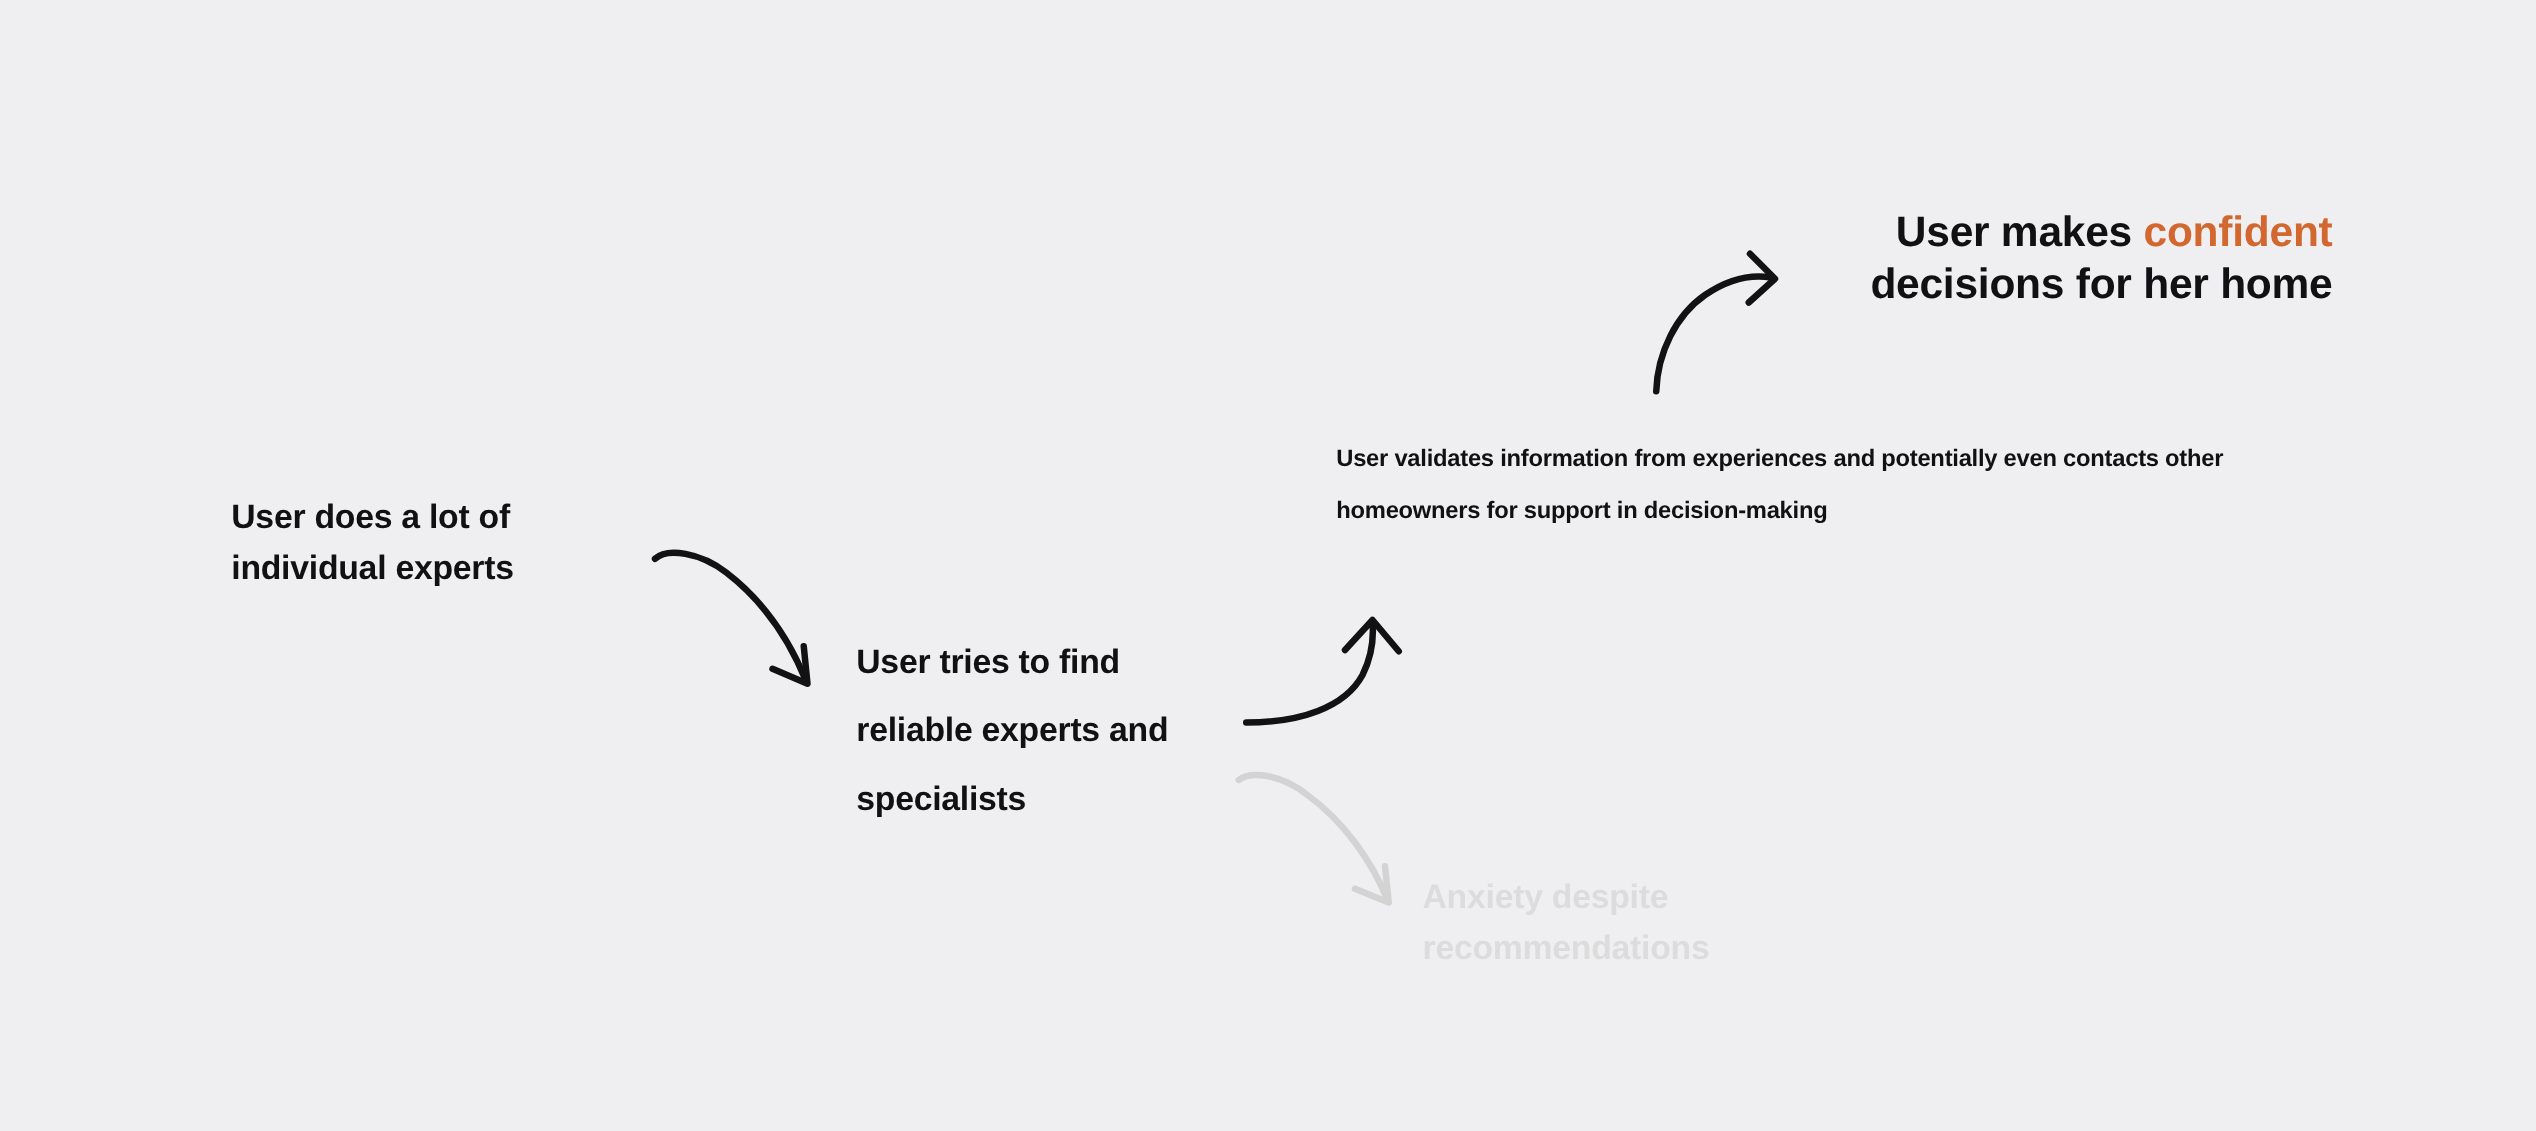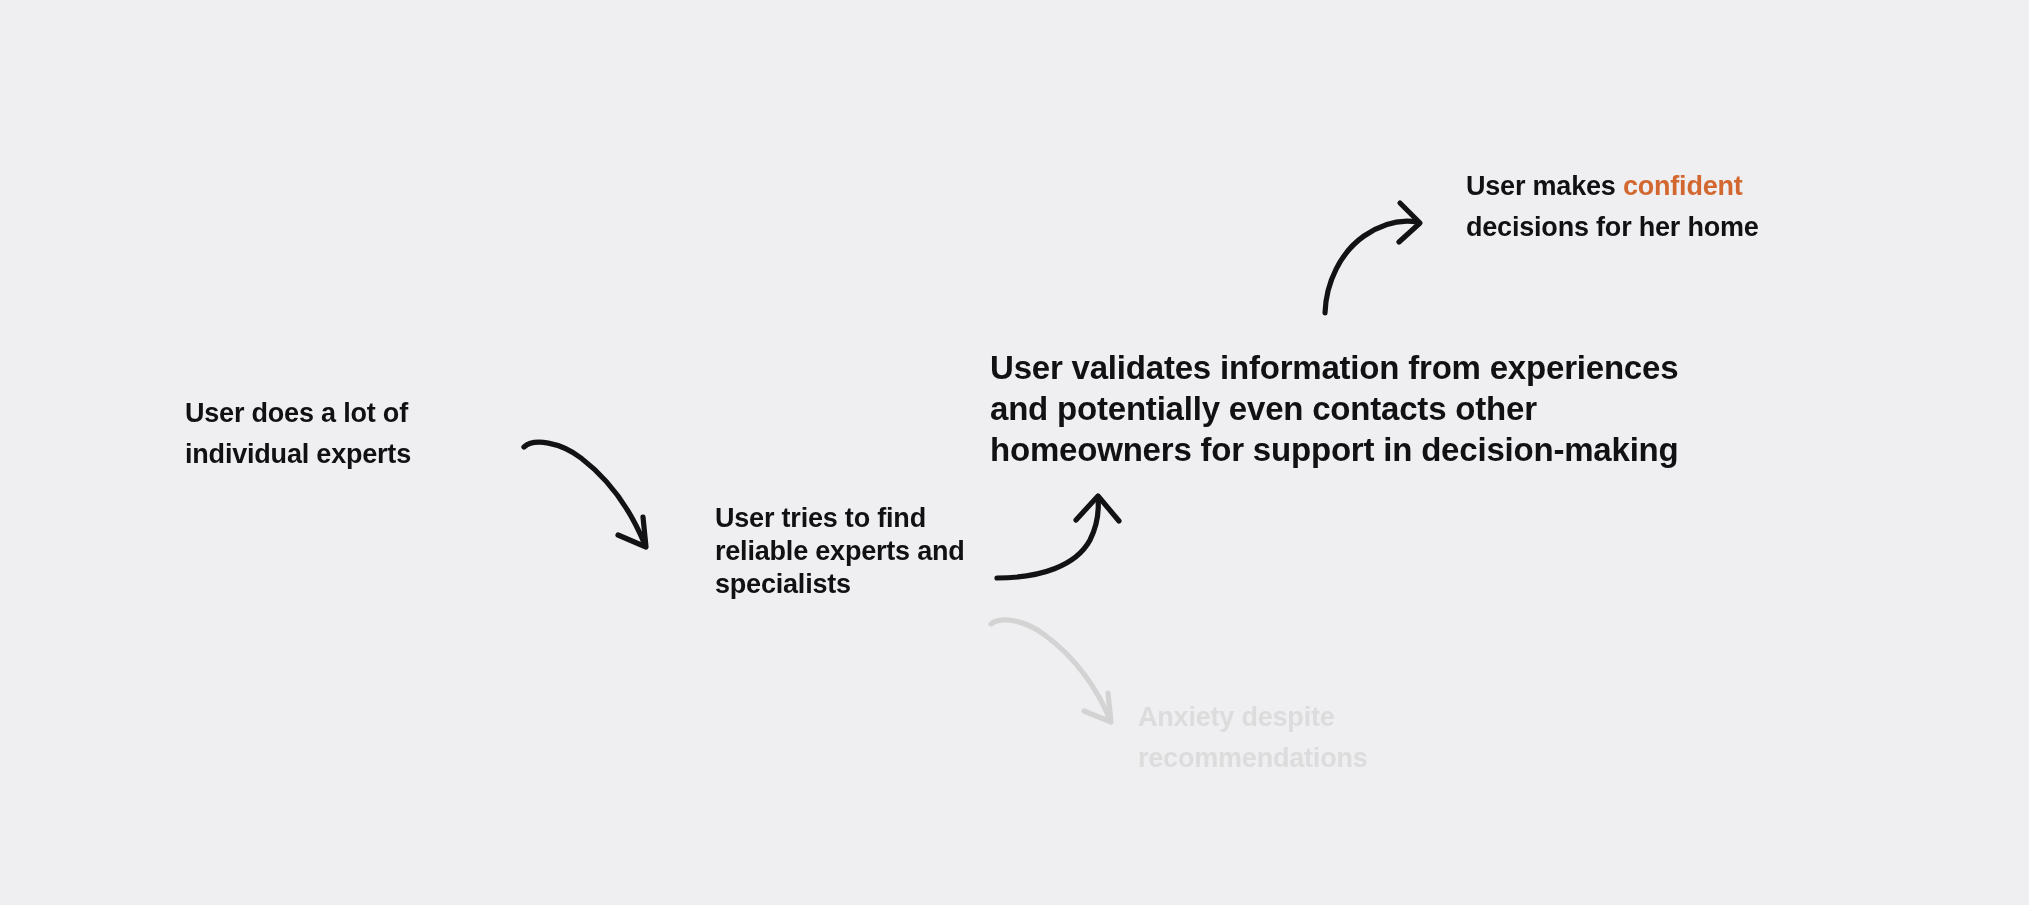--- a/index.html
+++ b/index.html
@@ -31,38 +31,38 @@
     width: 330px;
     font-size: 27px;
     line-height: 41px;
   }
   
   #node-experts {
     left: 685px;
     top: 502px;
     width: 310px;
     font-size: 27px;
-    line-height: 33px;
-    margin-left: 30px;
+    line-height: 55px;
   }
   
   #node-validate {
-    left: 990px;
+    left: 1069px;
     top: 347px;
     width: 730px;
-    font-size: 33px;
+    font-size: 19px;
     line-height: 41px;
   }
   
   #node-confident {
     left: 1466px;
     top: 166px;
     width: 400px;
-    font-size: 27px;
+    font-size: 34px;
     line-height: 41px;
+    text-align: right;
   }
   .accent {
     color: #d2672f;
   }
   
   #node-anxiety {
     left: 1138px;
     top: 697px;
     width: 320px;
     font-size: 27px;

